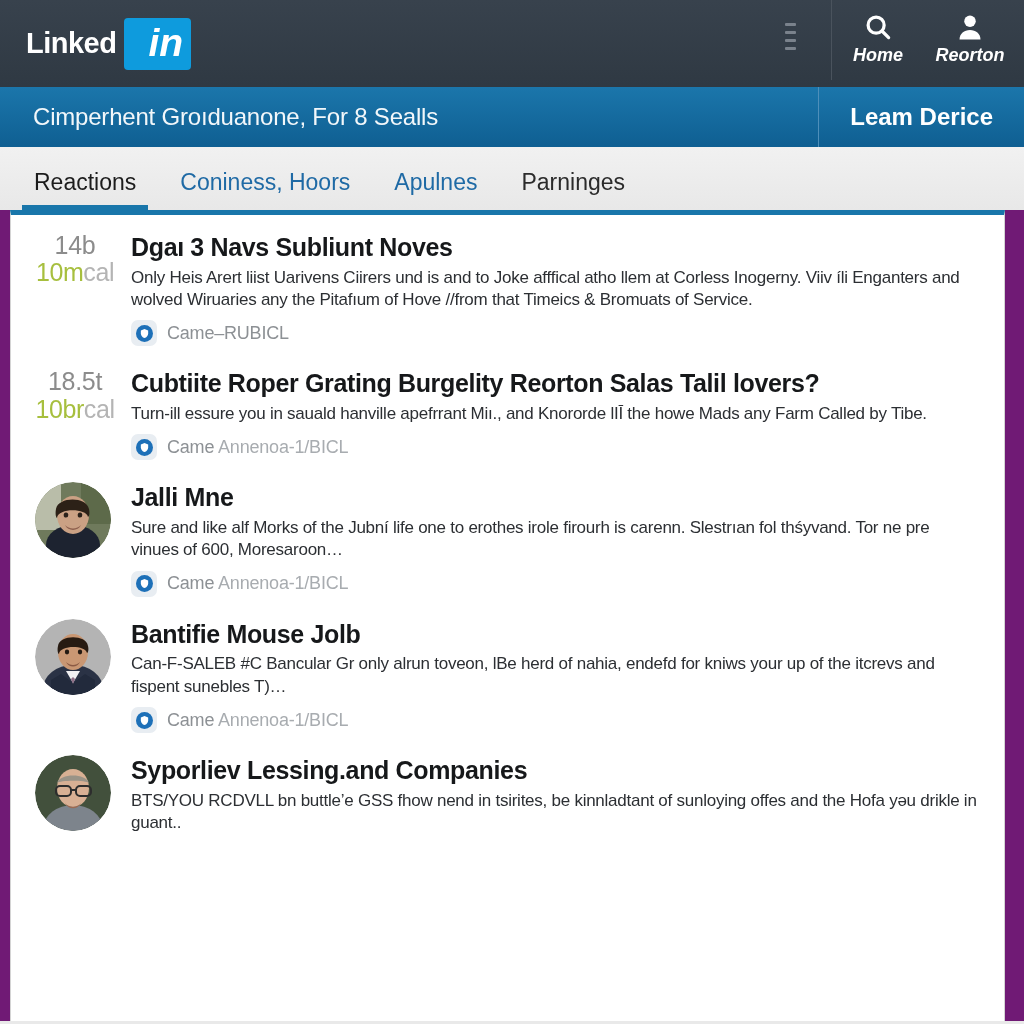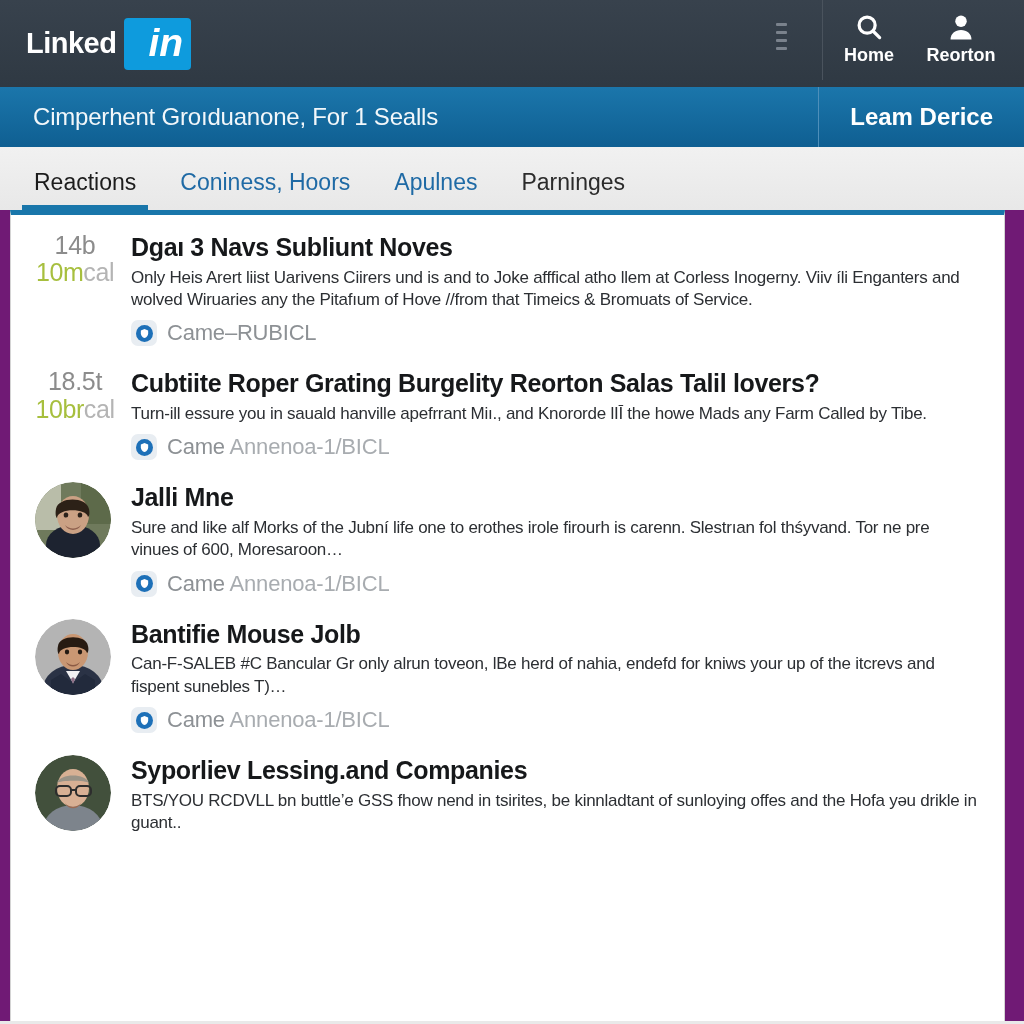--- a/index.html
+++ b/index.html
@@ -54,25 +54,26 @@
     font-weight: bold;
     line-height: 1;
     padding: 6px 10px 9px 10px;
     margin-left: 14px;
     border-radius: 2px;
     letter-spacing: -0.3px;
   }
 
   .topbar-right {
     position: absolute;
-    right: 17px;
+    right: 8px;
     top: 0;
     height: 73px;
     display: flex;
     align-items: center;
+    font-style: italic;
   }
   .dots-icon {
     width: 34px;
     height: 50px;
     display: flex;
     flex-direction: column;
     align-items: center;
     justify-content: center;
     gap: 5px;
     margin-right: 24px;
@@ -259,21 +260,21 @@
   .meta-badge .chip {
     width: 17px; height: 17px;
     border-radius: 50%;
     background: #1d70b8;
     display: flex;
     align-items: center;
     justify-content: center;
   }
   .meta-badge .chip svg { display:block; }
   .meta-text {
-    font-size: 22px;
+    font-size: 18px;
     color: #8d9195;
     letter-spacing: -0.2px;
   }
   .meta-text .dim { color: #a8acb0; }
 </style>
 </head>
 <body>
 
 <div class="topbar">
   <div class="brand">
@@ -306,21 +307,21 @@
           <circle cx="12" cy="7.4" r="4.6"></circle>
           <path d="M3.6 22c0-4.6 3.8-7.6 8.4-7.6s8.4 3 8.4 7.6z"></path>
         </svg>
       </span>
       <span class="lbl">Reorton</span>
     </div>
   </div>
 </div>
 
 <div class="banner">
-  <span class="banner-text">Cimperhent Groıduanone, For 1 Sealls</span>
+  <span class="banner-text">Cimperhent Groıduanone, For 8 Sealls</span>
   <div class="banner-action-wrap">
     <span class="banner-sep"></span>
     <span class="banner-action">Leam Derice</span>
   </div>
 </div>
 
 <div class="tabstrip">
   <div class="tab active">
     <span class="tab-lbl">Reactions</span>
   </div>

